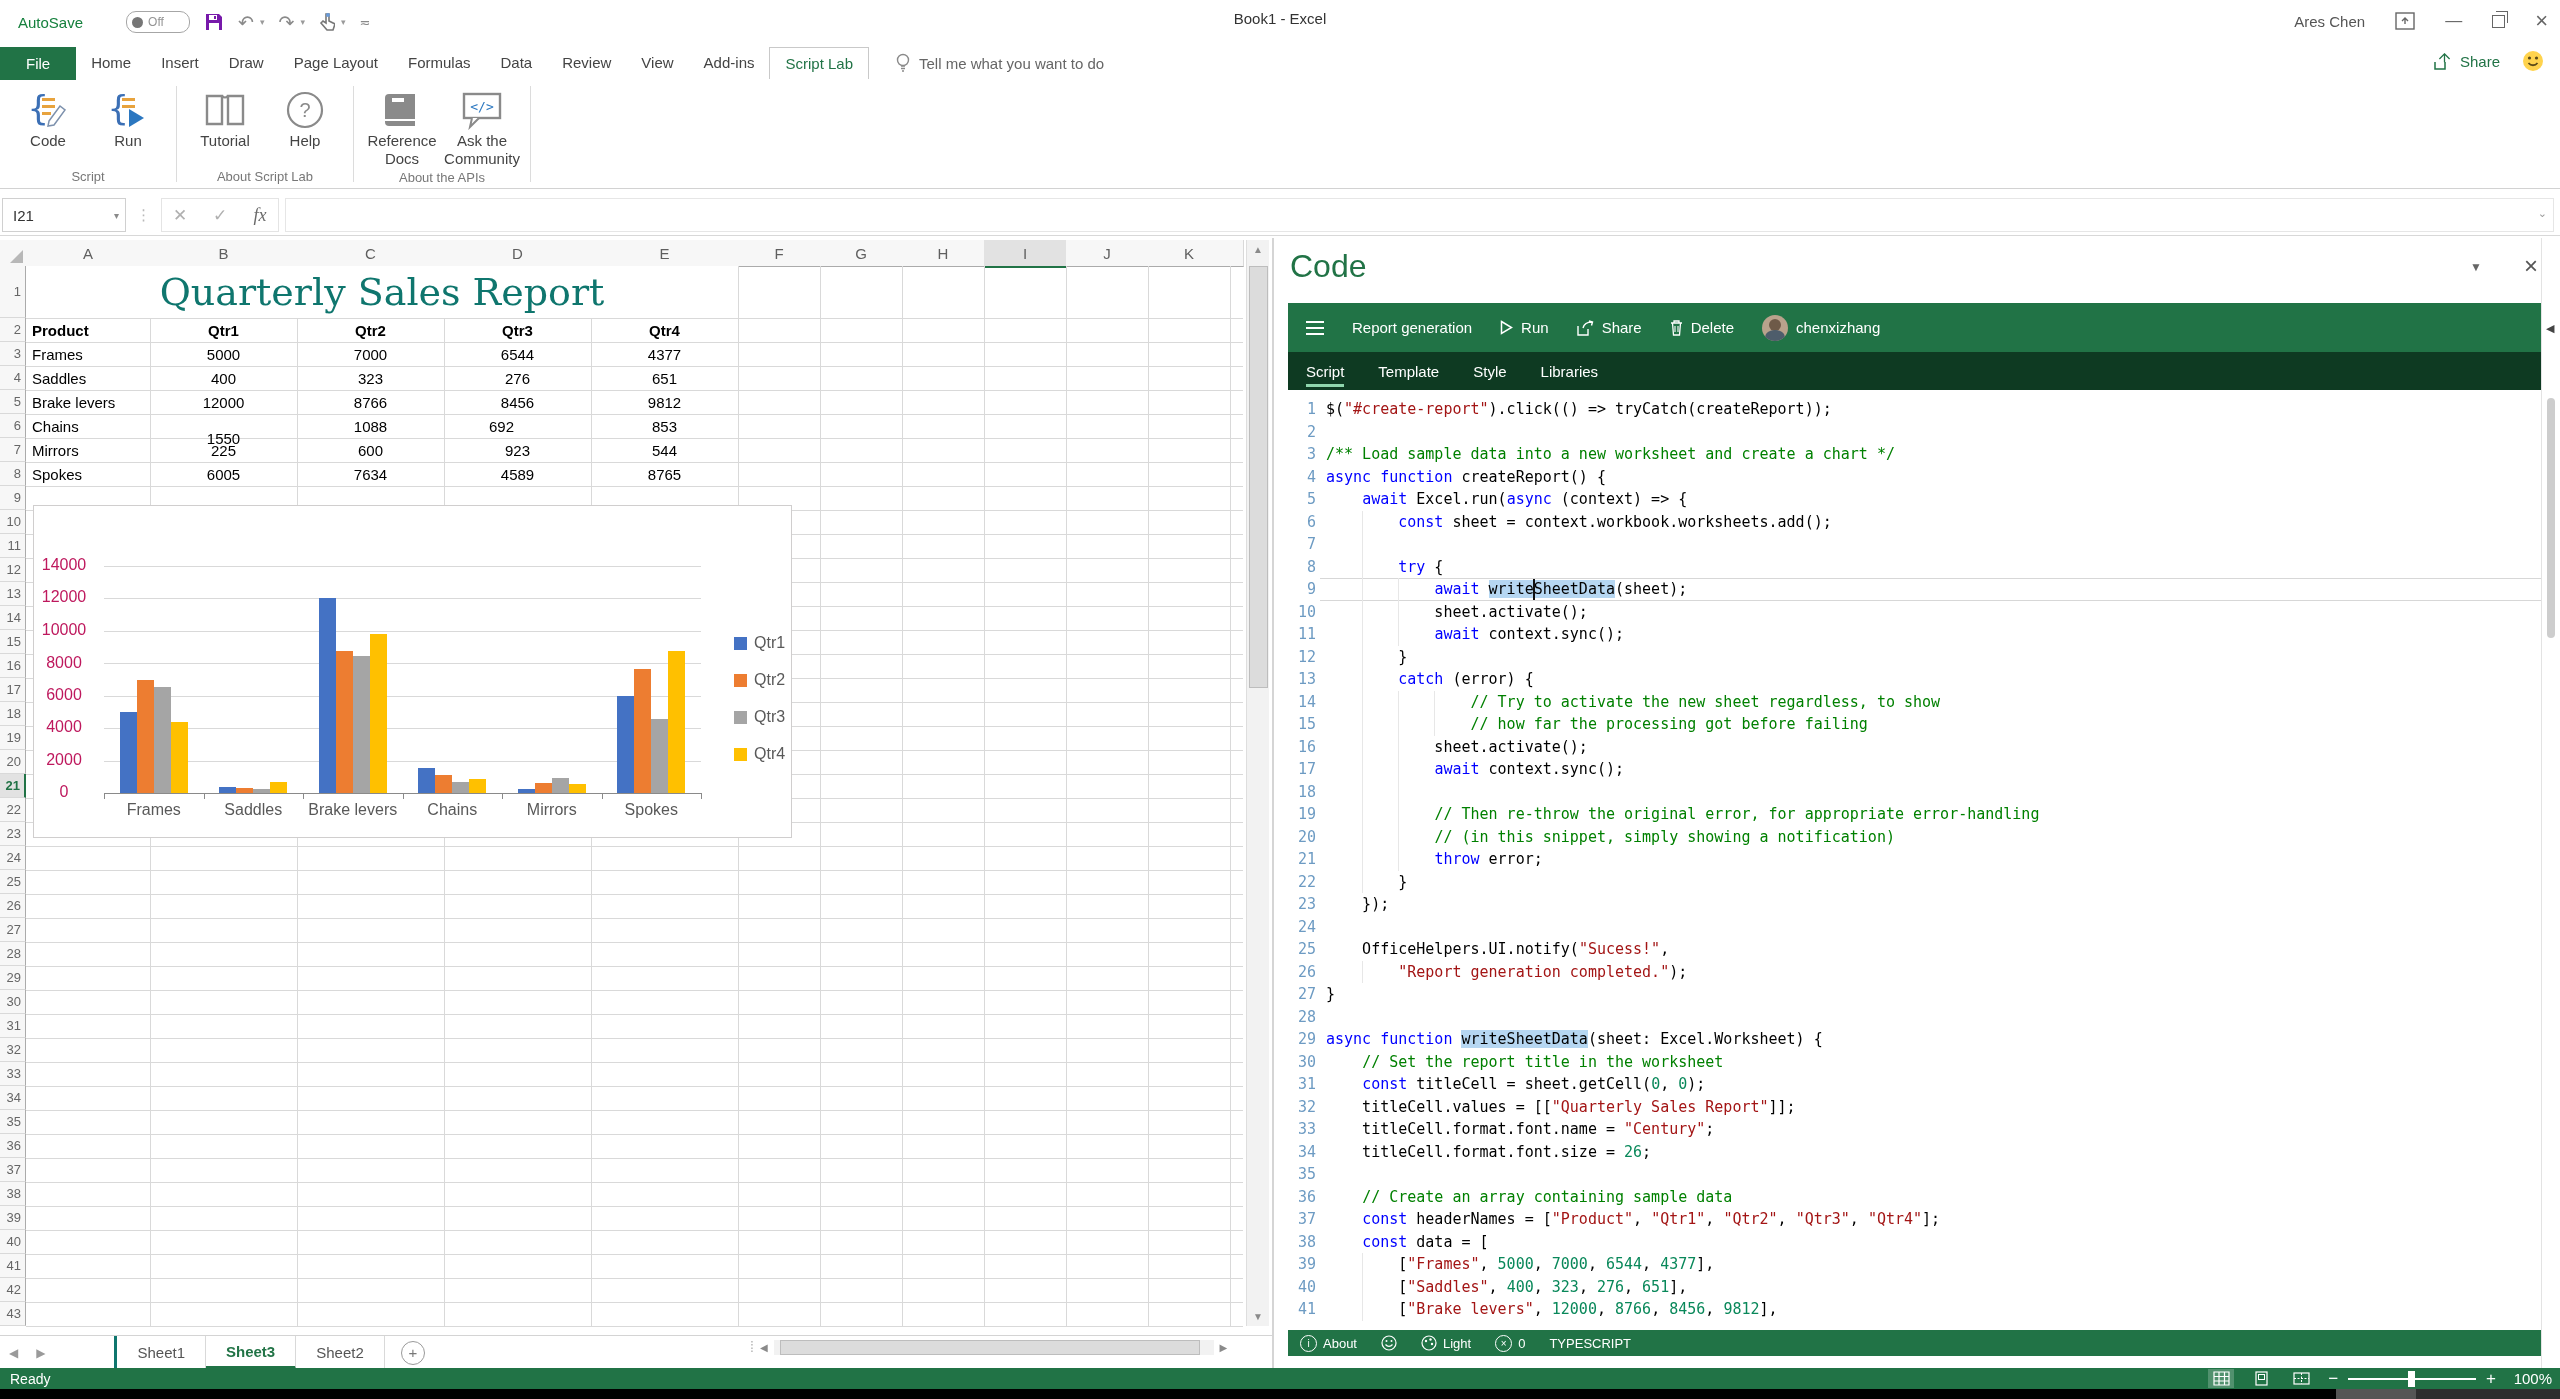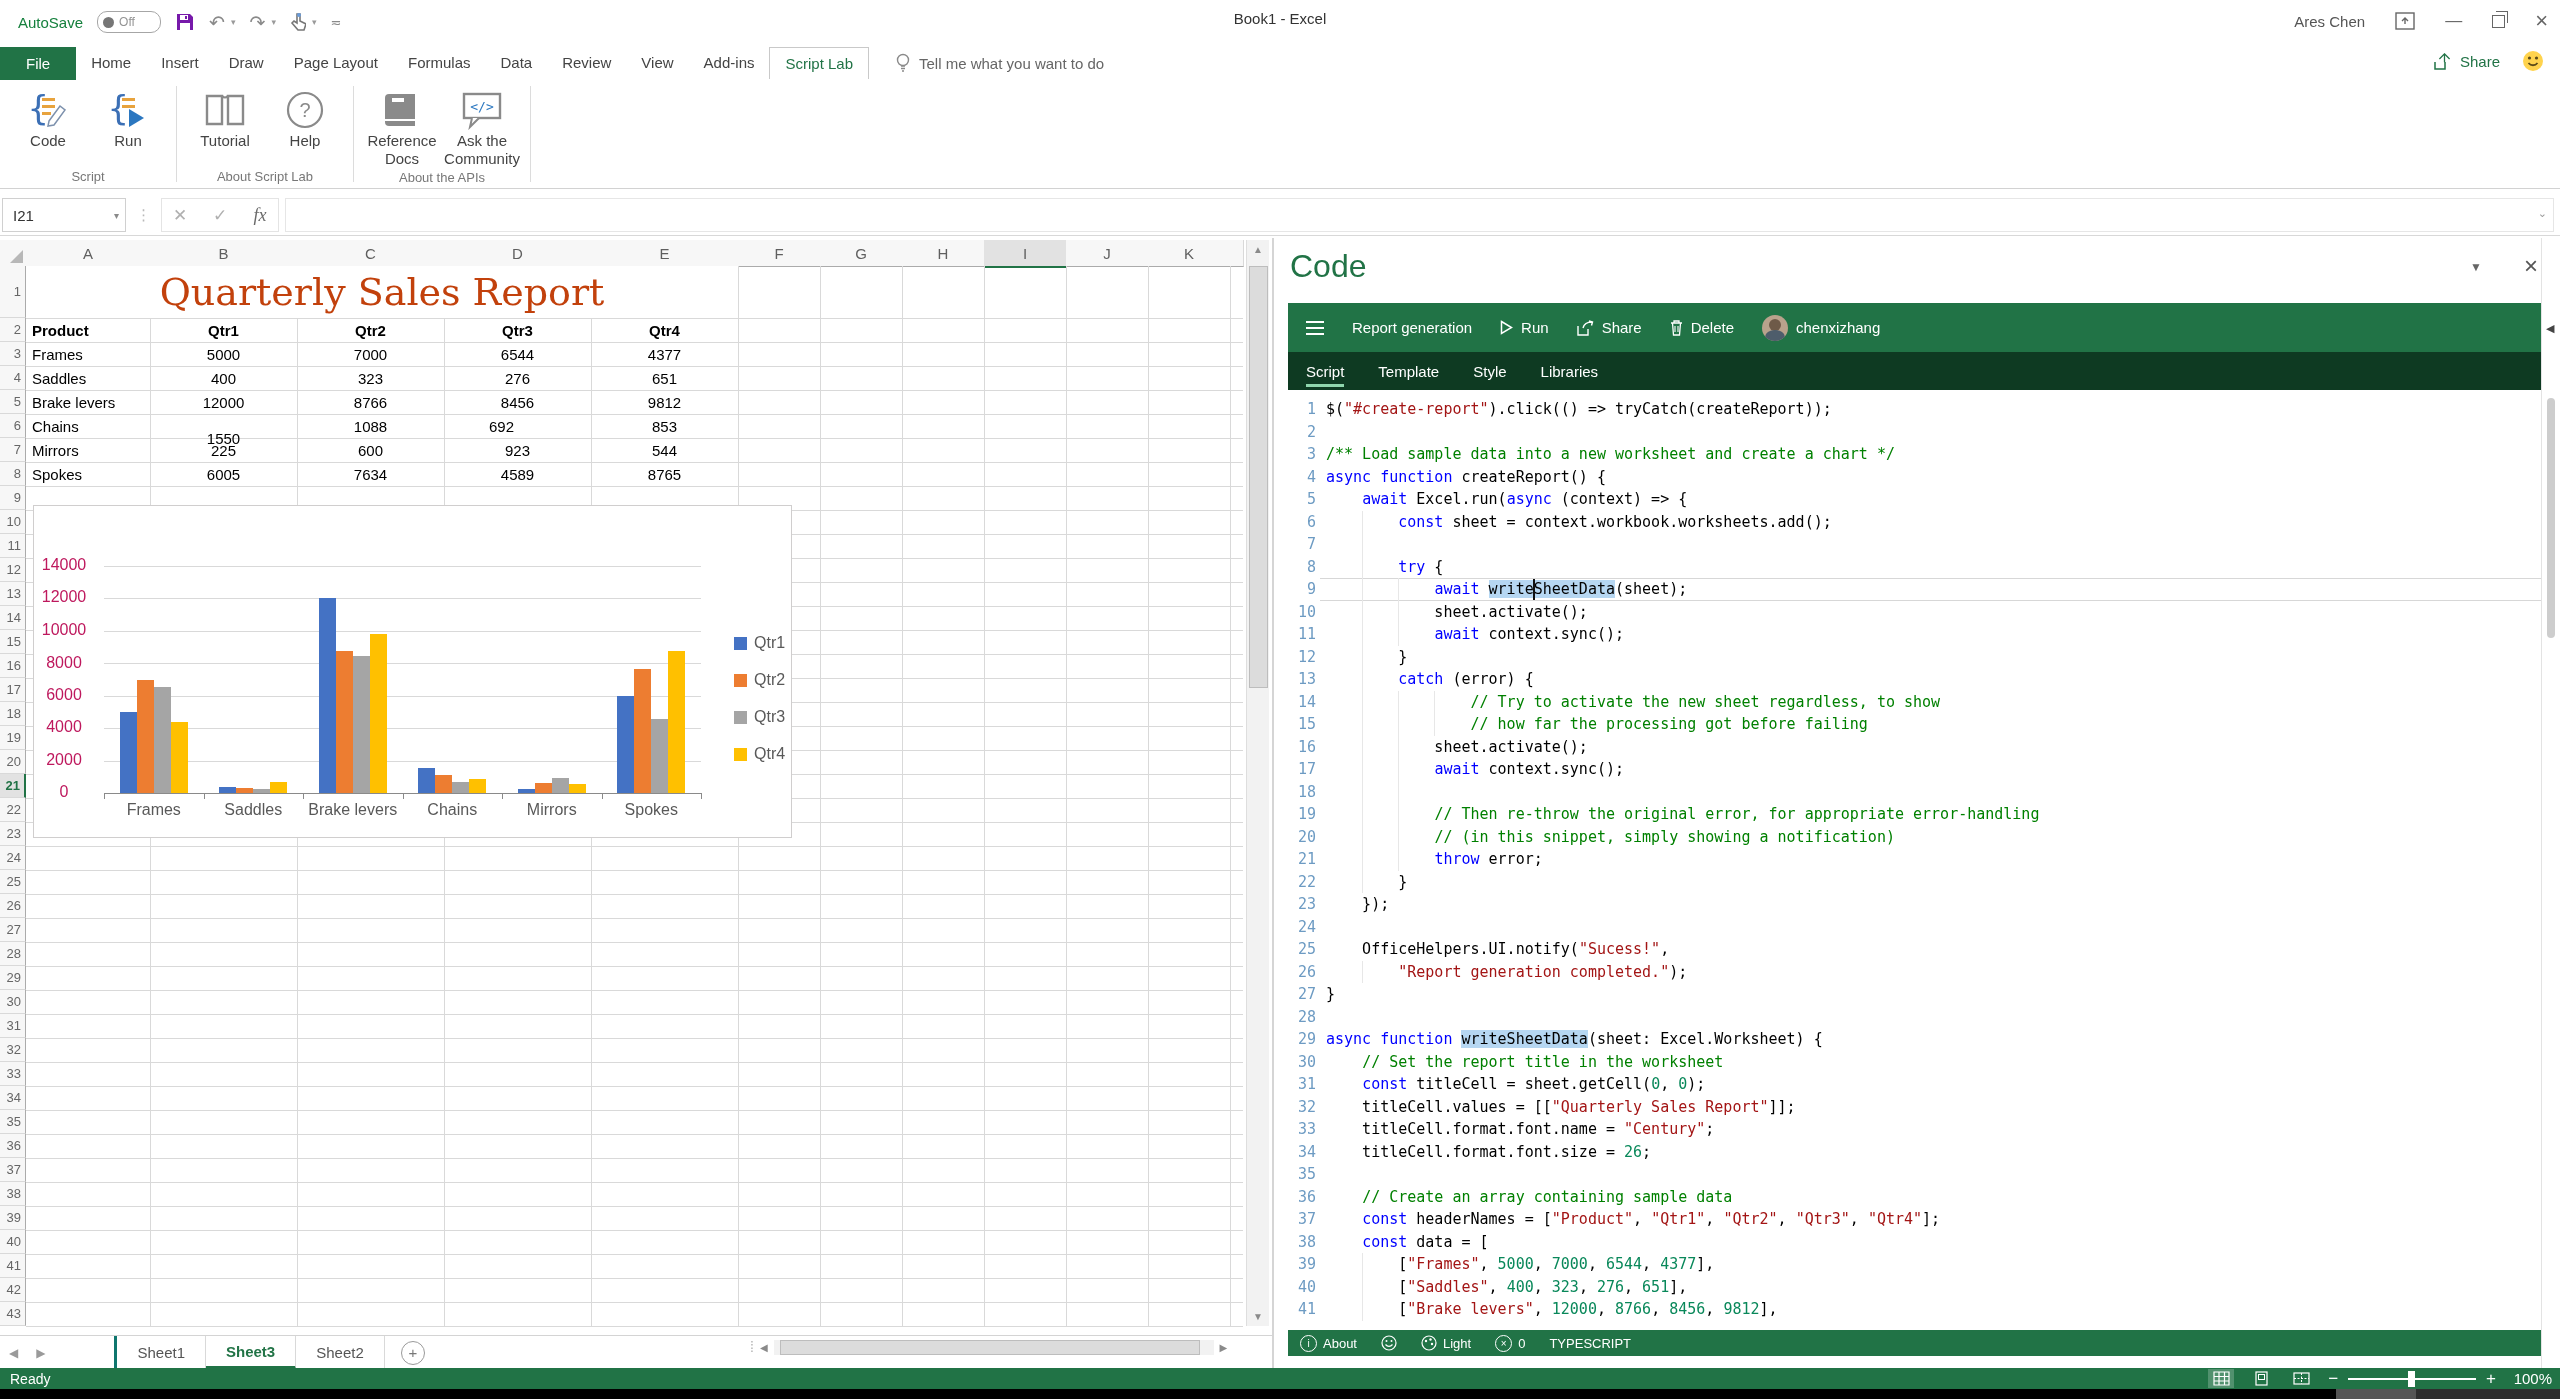--- a/index.html
+++ b/index.html
@@ -3,21 +3,21 @@
 <meta charset="utf-8">
 <style>
   html,body{margin:0;padding:0;}
   body{width:2560px;height:1399px;position:relative;overflow:hidden;background:#fff;
        font-family:"Liberation Sans",sans-serif;color:#444;}
   .abs{position:absolute;}
   
   #titlebar{left:0;top:0;width:2560px;height:44px;background:#fff;border-bottom:0;}
   #qat{left:18px;top:8px;height:28px;display:flex;align-items:center;gap:14px;}
   .autosave-label{color:#15803d;font-size:15px;}
-  .pill{width:52px;height:20px;border:1px solid #a6a6a6;border-radius:10px;display:flex;align-items:center;gap:5px;padding:0 5px;}
+  .pill{width:52px;height:20px;border:1px solid #a6a6a6;border-radius:10px;display:flex;align-items:center;gap:5px;padding:0 5px;margin-left:29px;}
   .pill .knob{width:11px;height:11px;border-radius:50%;background:#767676;}
   .pill .state{color:#949494;font-size:12px;}
   .qicon{color:#8a8a8a;font-size:19px;line-height:19px;}
   .mini-caret{font-size:9px;color:#9a9a9a;margin-left:-8px;}
   #wintitle{left:0;top:10px;width:2560px;text-align:center;font-size:15px;color:#333;}
   #tb-right{right:12px;top:8px;display:flex;align-items:center;gap:30px;}
   .username{color:#555;font-size:15px;}
   .winbtn{color:#666;font-size:17px;}
   .restore-sq{width:11px;height:11px;border:1.5px solid #666;position:relative;}
   .restore-sq:before{content:"";position:absolute;left:3px;top:-5px;width:11px;height:11px;border:1.5px solid #666;border-left:none;border-bottom:none;}
@@ -57,21 +57,21 @@
   #selall:after{content:"";position:absolute;right:3px;bottom:3px;border-left:13px solid transparent;border-bottom:13px solid #b8b8b8;}
   .rowhead{position:absolute;left:0;width:26px;background:#f7f7f7;border-bottom:1px solid #d9d9d9;border-right:1px solid #ababab;
            display:flex;align-items:center;justify-content:flex-end;padding-right:4px;box-sizing:border-box;font-size:13px;color:#666;}
   .rowhead.sel{background:#e2e2e2;color:#217346;font-weight:bold;border-right:2px solid #217346;}
   .gl{position:absolute;background:#d9d9d9;}
   .cell{position:absolute;font-size:15px;color:#000;display:flex;align-items:center;}
   .cell.center{justify-content:center;}
   .cell.left{padding-left:6px;}
   .cell.bold{font-weight:bold;}
   #sheet-title{position:absolute;background:#fff;display:flex;align-items:center;justify-content:center;
-               font-family:"DejaVu Serif","Liberation Serif",serif;font-size:38px;color:#c2410c;}
+               font-family:"DejaVu Serif","Liberation Serif",serif;font-size:38px;color:#0f766e;}
   
   #vscroll{position:absolute;left:1246px;top:240px;width:22px;height:1086px;background:#f2f2f2;border-left:1px solid #dedede;}
   #vscroll .arr{position:absolute;left:0;width:22px;text-align:center;color:#8a8a8a;font-size:10px;}
   #vscroll .thumb{position:absolute;left:2px;width:17px;background:#dcdcdc;border:1px solid #bdbdbd;}
   
   #chart{left:33px;top:505px;width:759px;height:333px;background:#fff;border:1px solid #d0cece;box-sizing:border-box;}
   #chart-title{position:absolute;left:0;top:12px;width:100%;text-align:center;font-size:27px;font-weight:bold;color:#363636;}
   .cgrid{position:absolute;height:1px;background:#d9d9d9;}
   .cgrid.zero{background:#8a8a8a;}
   .ctick{position:absolute;width:1px;height:6px;background:#8a8a8a;}

